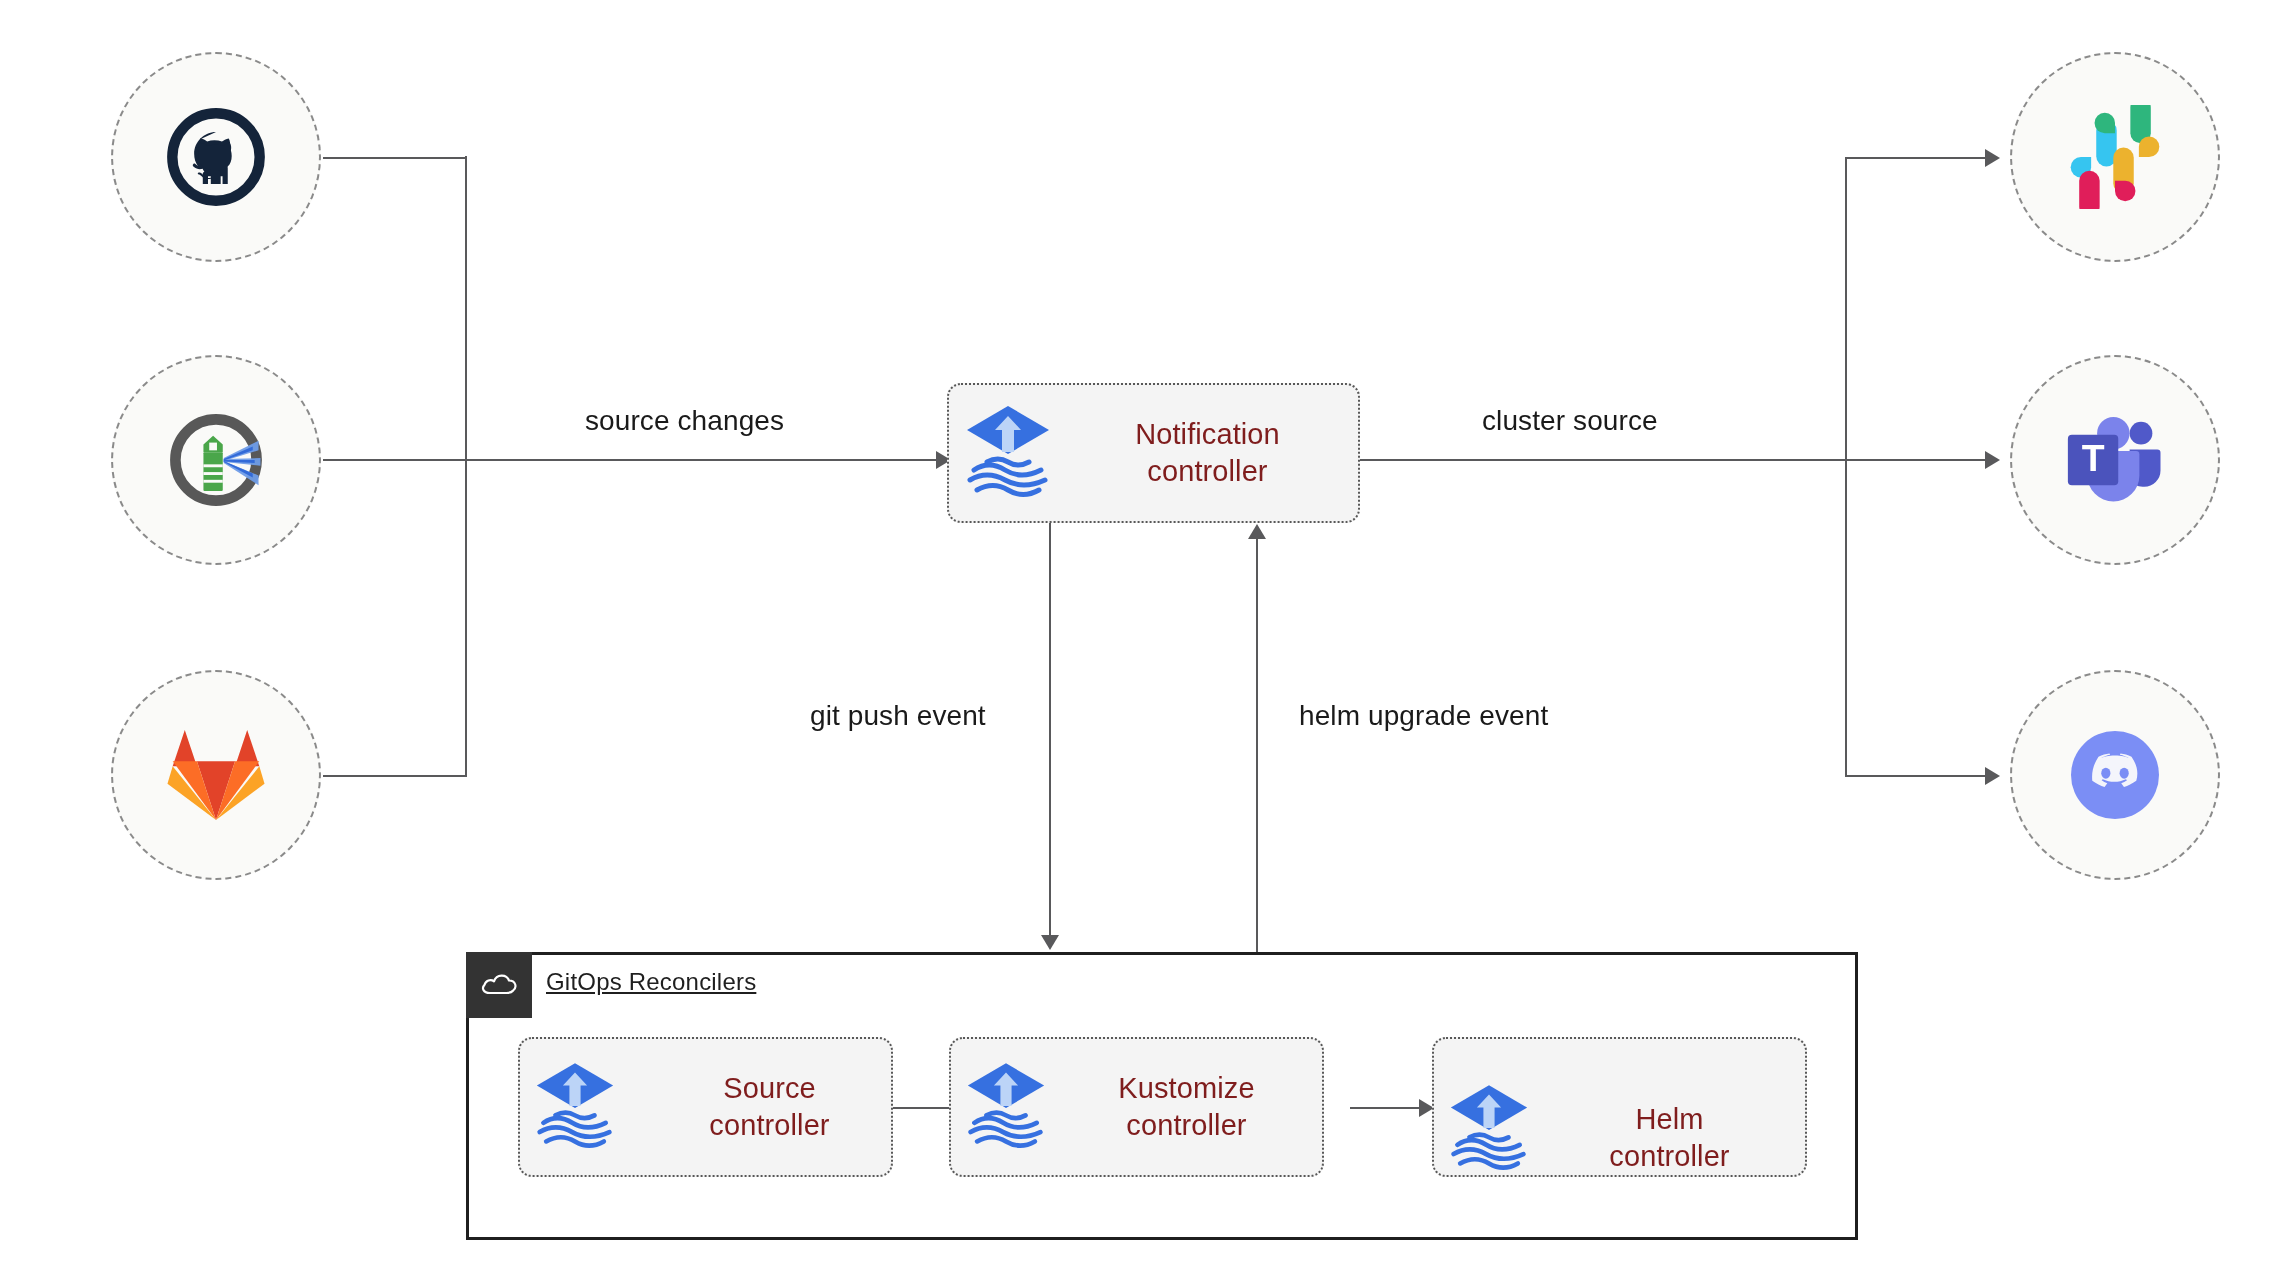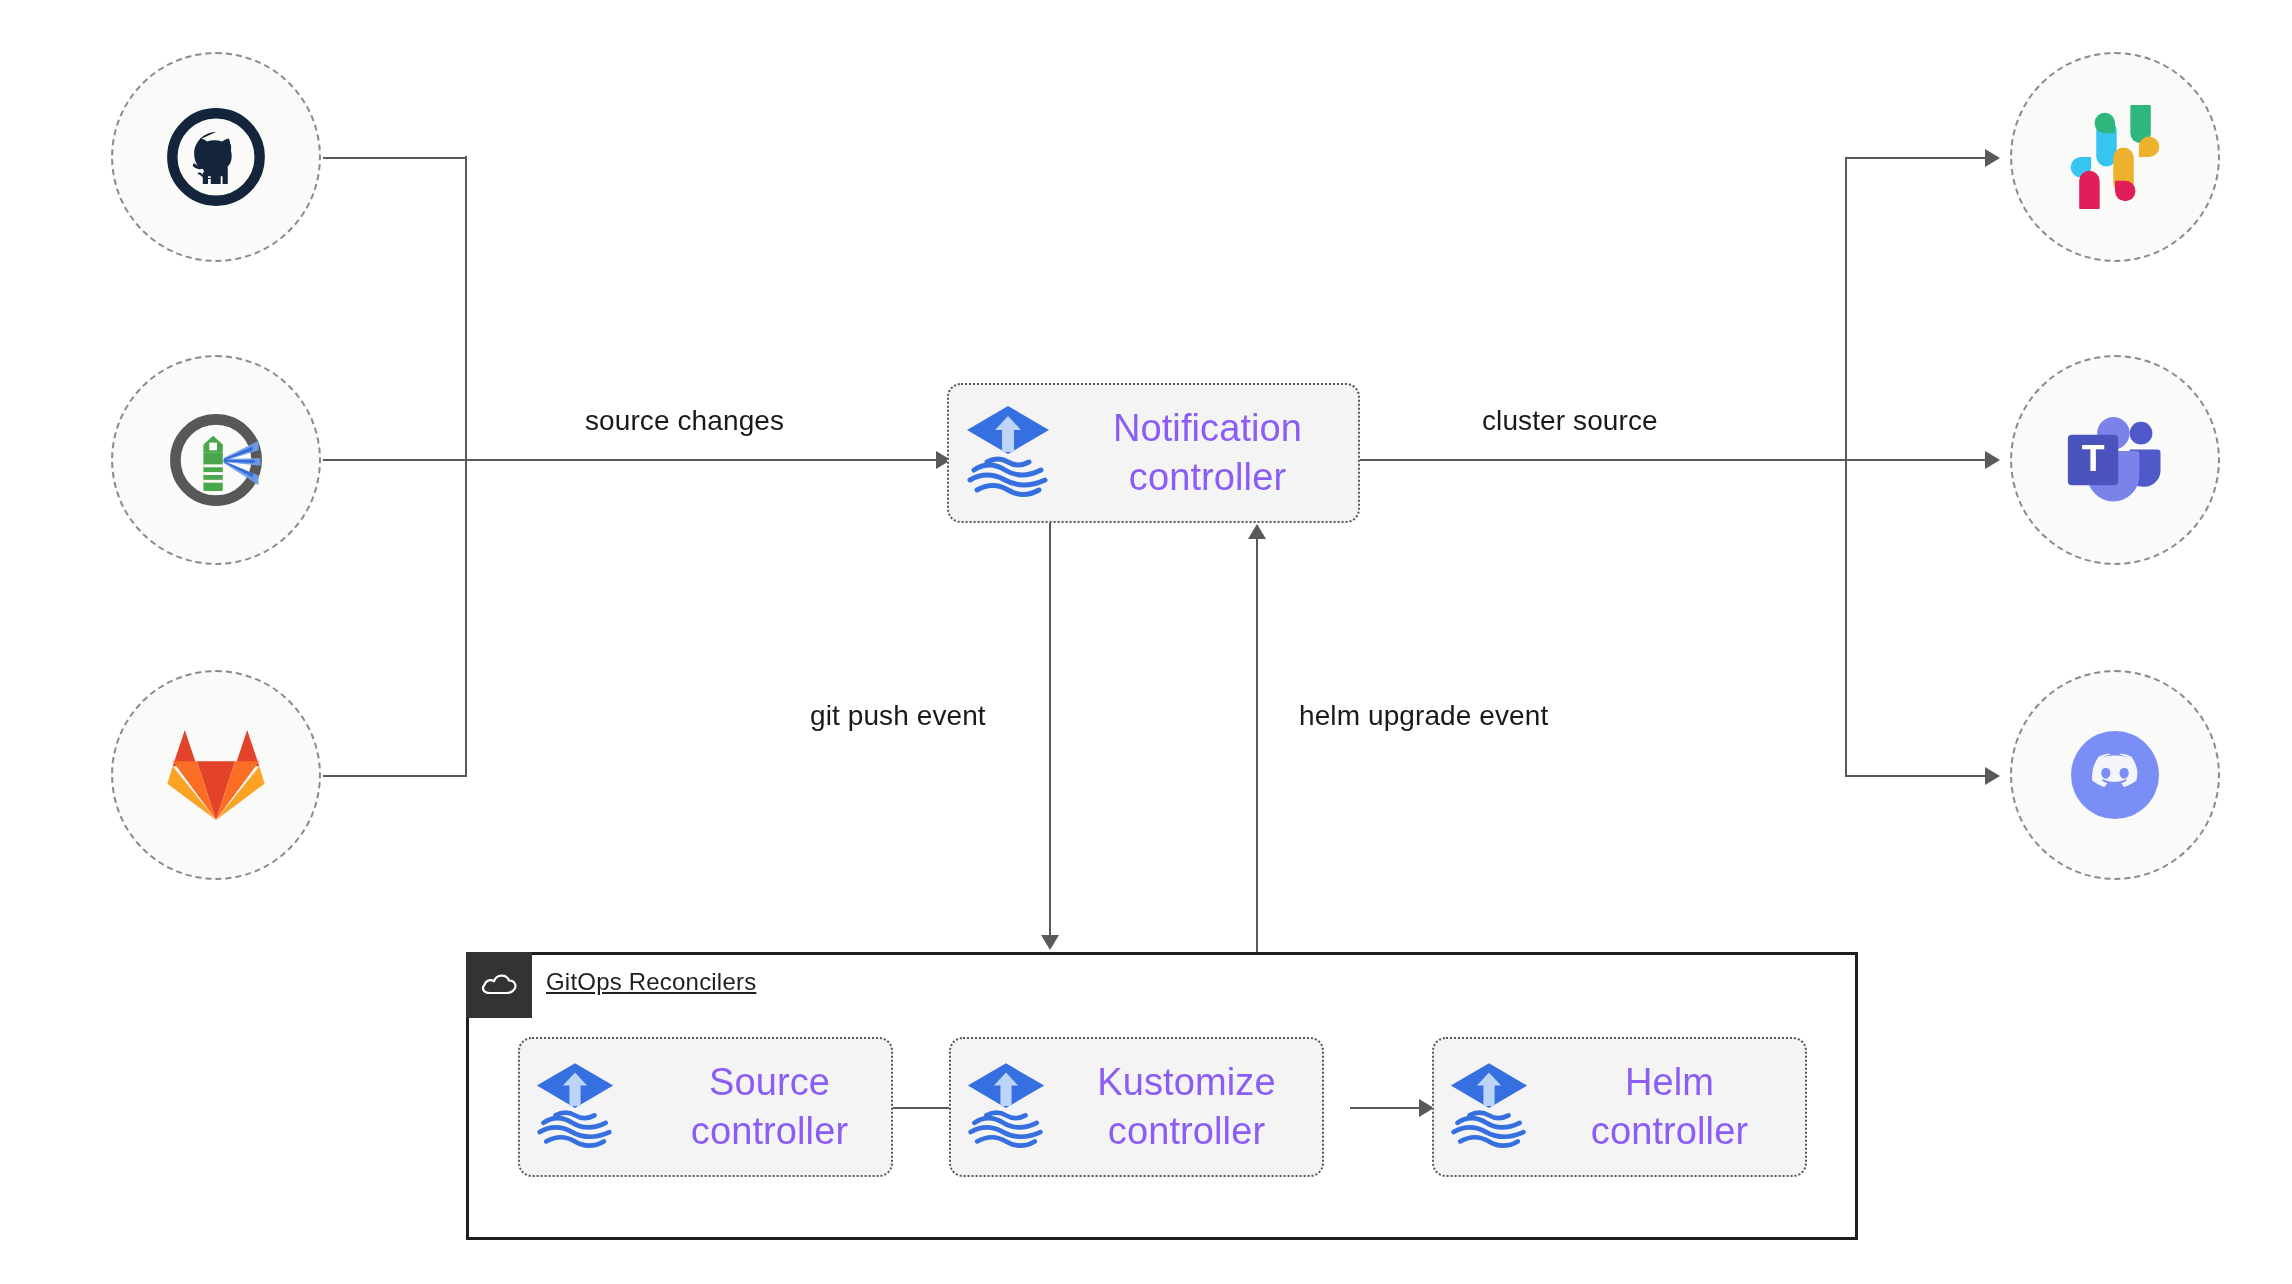--- a/index.html
+++ b/index.html
@@ -14,22 +14,22 @@
   }
   .node-circle svg{display:block;}
 
   
   .ctrl-box{
     position:absolute;background:#f4f4f4;border:2px dotted #585858;border-radius:14px;
     display:flex;align-items:center;box-sizing:border-box;
   }
   .ctrl-logo{flex:0 0 auto;display:flex;align-items:center;justify-content:center;}
   .ctrl-label{
-    flex:1 1 auto;text-align:center;color:#8b5cf6;line-height:1.28;
-    font-size:38px;letter-spacing:.1px;padding-right:10px;
+    flex:1 1 auto;text-align:center;color:#7f1d1d;line-height:1.28;
+    font-size:29px;letter-spacing:.1px;padding-right:10px;
   }
   .ctrl-label .l2{display:block;}
 
   
   #gitops-box{
     position:absolute;left:466px;top:952px;width:1392px;height:288px;
     background:#ffffff;border:3px solid #1f1f1f;box-sizing:border-box;
   }
   #gitops-tab{
     position:absolute;left:466px;top:952px;width:66px;height:66px;
@@ -249,21 +249,21 @@
     </span>
     <span class="ctrl-label">
       <span>Kustomize</span>
       <span class="l2">controller</span>
     </span>
   </div>
 
   <div class="ln-h" style="left:1350px;top:1107px;width:72px;"></div>
   <div class="arrow right" style="left:1419px;top:1099px;"></div>
 
-  <div class="ctrl-box" style="left:1432px;top:1037px;width:375px;height:140px;">
+  <div class="ctrl-box" style="left:1432px;top:1037px;width:375px;height:140px;align-items:flex-end;">
     <span class="ctrl-logo" style="width:110px;">
       <svg width="80" height="92" viewBox="0 0 86 98" aria-hidden="true">
         <path fill="#3670e0" d="M43 2 L84 26 L43 50 L2 26z"></path>
         <path fill="#bcd4f7" d="M43 12 L56 26 H49 V48 H37 V26 H30z"></path>
         <g stroke="#3670e0" stroke-width="5" fill="none" stroke-linecap="round">
           <path d="M9 66 Q24 56 40 66 Q56 76 76 66"></path>
           <path d="M5 76 Q22 66 40 76 Q58 86 80 76"></path>
           <path d="M12 86 Q28 77 43 86 Q58 95 74 86"></path>
           <path d="M22 58 Q33 52 43 58 Q53 64 64 58"></path>
         </g>

